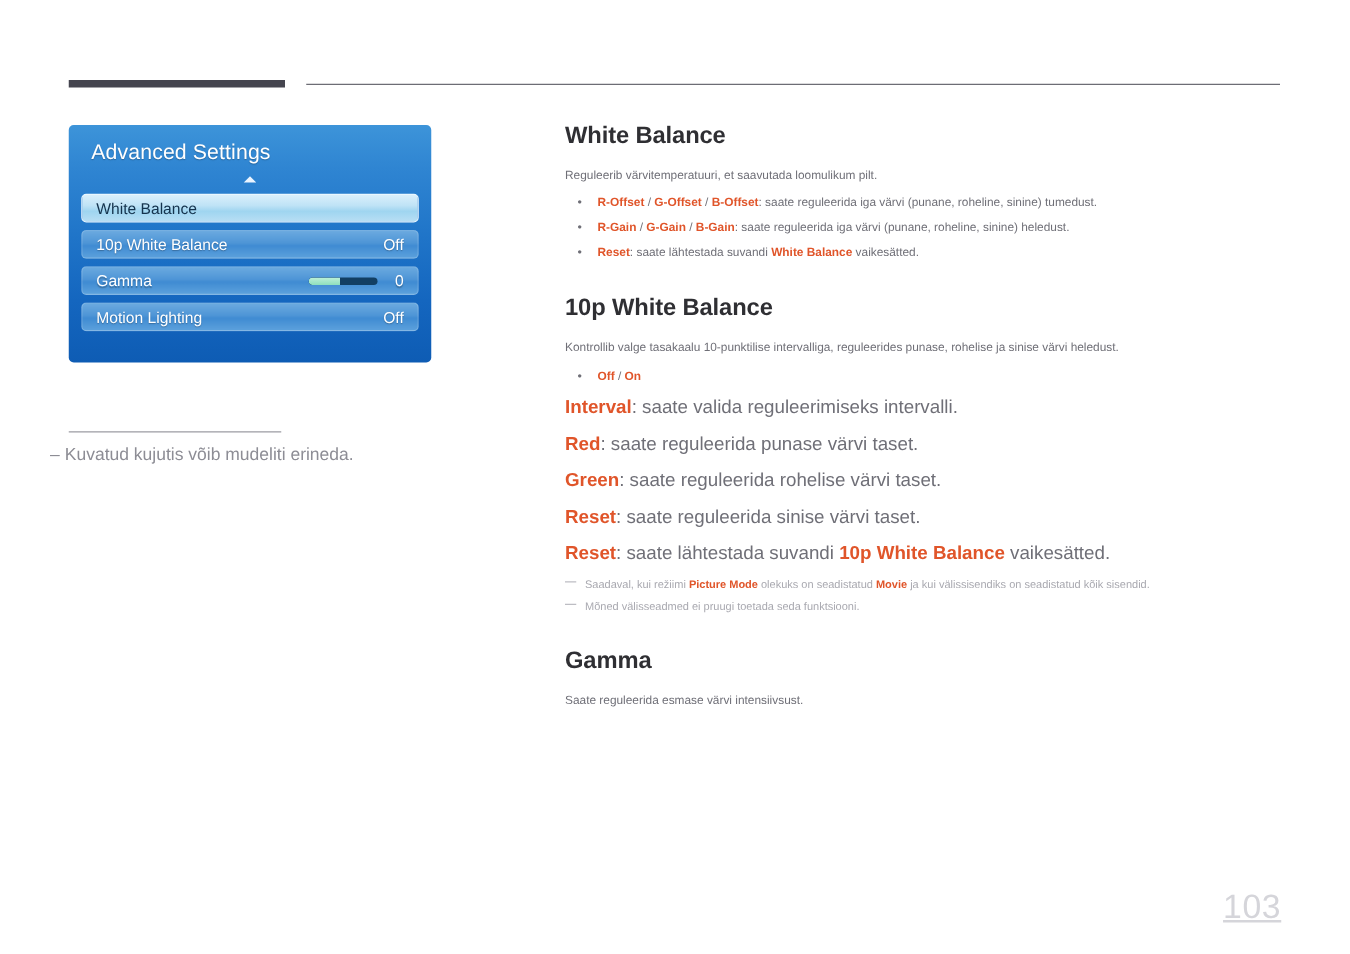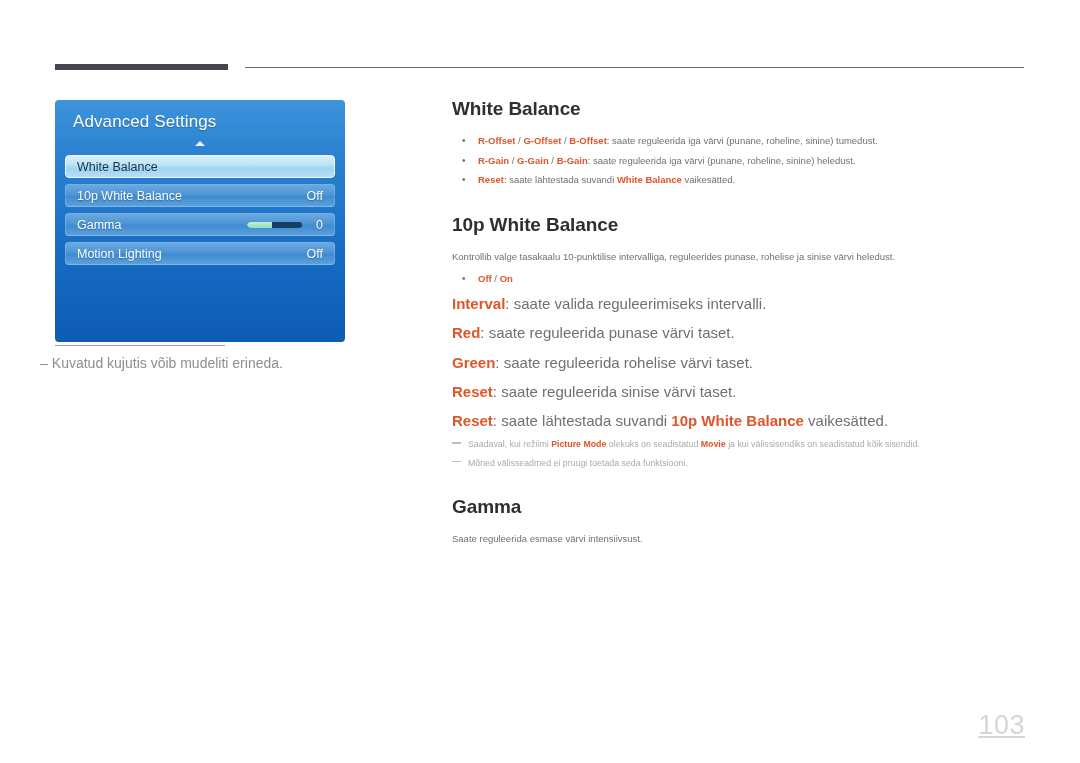--- a/index.html
+++ b/index.html
@@ -34,21 +34,21 @@
     height: 1px;
     background: #6d6d75;
   }
 
   
   .osd-panel {
     position: absolute;
     left: 55px;
     top: 100px;
     width: 290px;
-    height: 242px;
+    height: 190px;
     border-radius: 4px;
     background: linear-gradient(180deg,
         #3d94d9 0%,
         #2f85d2 18%,
         #1f74c8 48%,
         #1466bf 74%,
         #0e5cb4 100%);
     box-sizing: border-box;
     padding: 16px;
     overflow: hidden;
@@ -276,20 +276,21 @@
 
 <div class="left-note-rule"></div>
 <div class="left-note">
   <span class="dash">–</span><span>Kuvatud kujutis võib mudeliti erineda.</span>
 </div>
 
 <div class="content">
 
   <div class="sec">
     <h2 class="sec-title">White Balance</h2>
+    <p class="intro">Reguleerib värvitemperatuuri, et saavutada loomulikum pilt.</p>
     <ul class="bullets">
       <li><span class="kw">R-Offset</span><span class="sep"> / </span><span class="kw">G-Offset</span><span class="sep"> / </span><span class="kw">B-Offset</span><span>: saate reguleerida iga värvi (punane, roheline, sinine) tumedust.</span></li>
       <li><span class="kw">R-Gain</span><span class="sep"> / </span><span class="kw">G-Gain</span><span class="sep"> / </span><span class="kw">B-Gain</span><span>: saate reguleerida iga värvi (punane, roheline, sinine) heledust.</span></li>
       <li><span class="kw">Reset</span><span>: saate lähtestada suvandi </span><span class="kw">White Balance</span><span> vaikesätted.</span></li>
     </ul>
   </div>
 
   <div class="sec">
     <h2 class="sec-title">10p White Balance</h2>
     <p class="intro">Kontrollib valge tasakaalu 10-punktilise intervalliga, reguleerides punase, rohelise ja sinise värvi heledust.</p>

